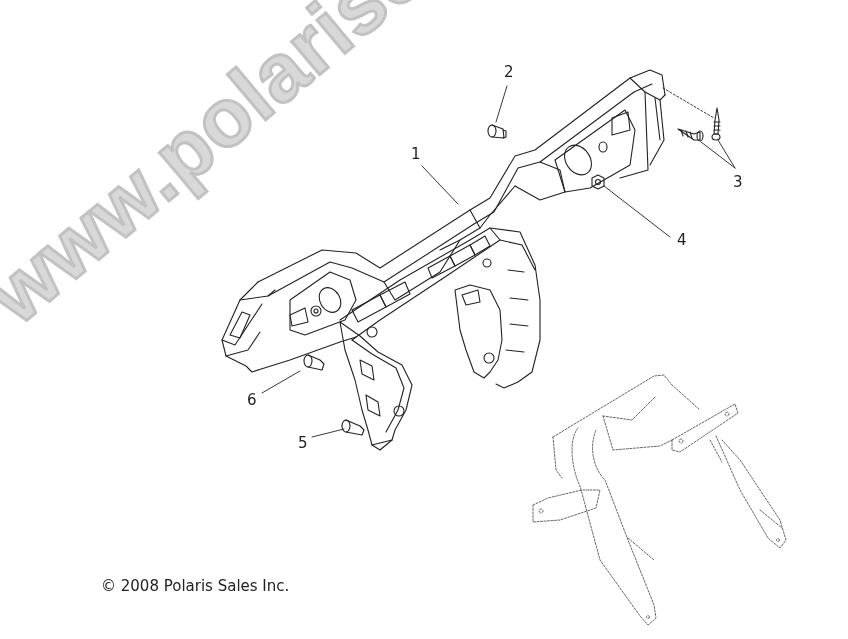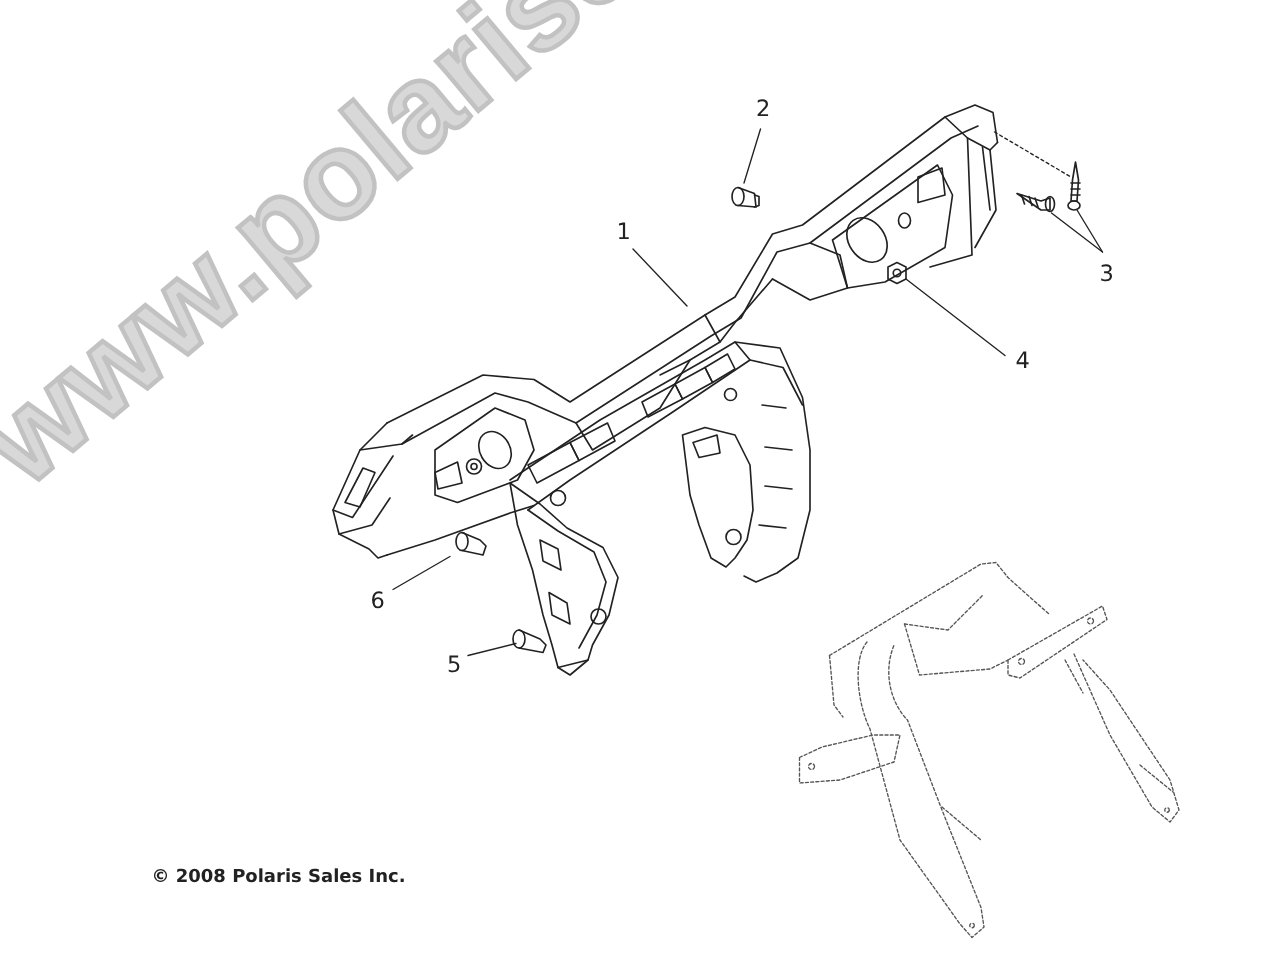--- a/index.html
+++ b/index.html
@@ -17,24 +17,23 @@
       font-family: "DejaVu Sans", sans-serif;
       font-size: 15px;
       color: #222222;
       line-height: 1;
     }
     #copyright {
       position: absolute;
       left: 101px;
       top: 577px;
       font-family: "DejaVu Sans", sans-serif;
-      font-size: 12px;
+      font-size: 15px;
       color: #222222;
       white-space: nowrap;
-      font-weight: bold;
     }
     #watermark {
       position: absolute;
       left: -30px;
       top: 270px;
       transform-origin: 0 0;
       transform: rotate(-40deg);
       font-family: "Liberation Sans", sans-serif;
       font-weight: bold;
       font-size: 82px;

